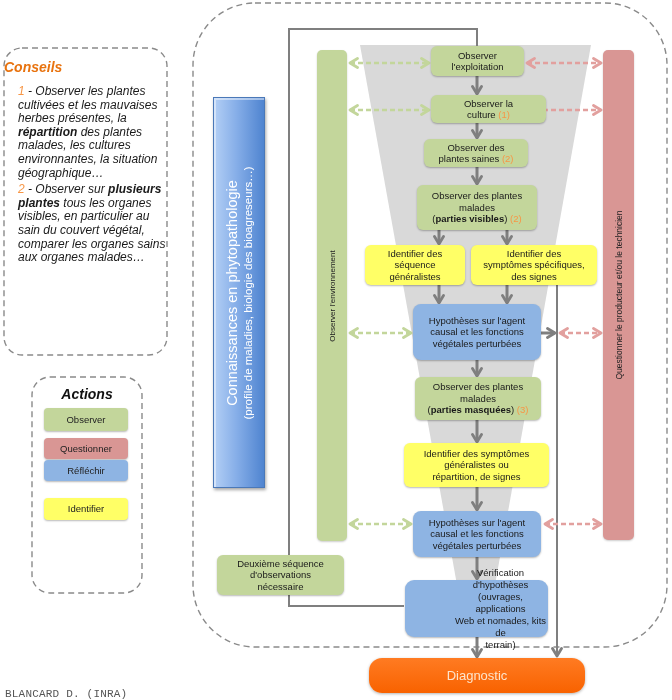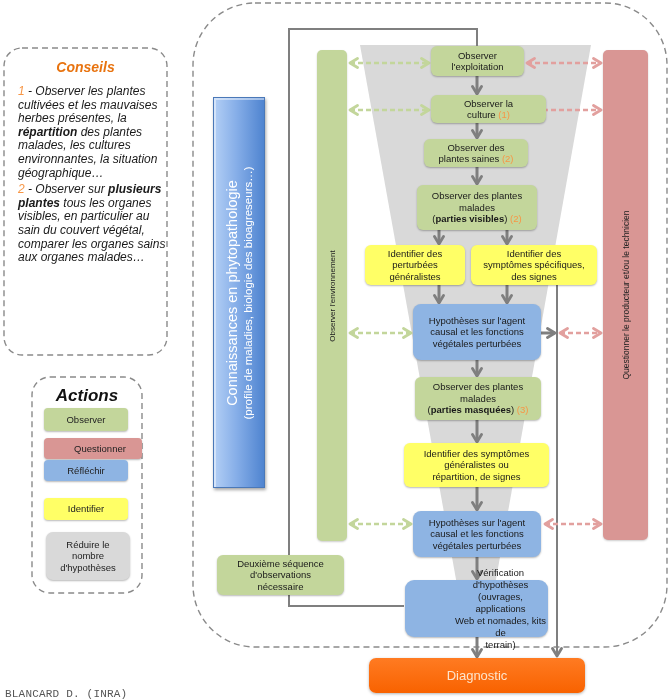--- a/index.html
+++ b/index.html
@@ -3,46 +3,46 @@
 <meta charset="utf-8">
 <style>
   html, body { margin:0; padding:0; background:#ffffff; }
   #root { position:relative; width:672px; height:700px; overflow:hidden; background:#ffffff;
           font-family:"Liberation Sans", sans-serif; color:#1a1a1a; }
   svg.overlay { position:absolute; left:0; top:0; width:672px; height:700px; z-index:0; }
   .box { position:absolute; z-index:2; border-radius:6px; display:flex; align-items:center; justify-content:center;
          text-align:center; font-family:"Liberation Sans", sans-serif; font-size:9.5px; line-height:11.5px;
          color:#1a1a1a; box-shadow:0 1px 2px rgba(0,0,0,0.28); box-sizing:border-box; }
   .green  { background:var(--c-observer); }
-  .red    { background:var(--c-questionner);padding-left:14px; }
+  .red    { background:var(--c-questionner); }
   .blue   { background:var(--c-reflechir); }
   .yellow { background:var(--c-identifier); }
   .gray   { background:var(--c-reduire); }
   .ref { color:var(--c-accent); }
   .vbar { position:absolute; z-index:2; border-radius:5px; box-shadow:0 1px 2px rgba(0,0,0,0.2); }
   .vtext { position:absolute; left:50%; top:50%; transform:translate(-50%,-50%) rotate(-90deg);
            white-space:nowrap; text-align:center; font-family:"Liberation Sans", sans-serif; }
   #knowledge { position:absolute; z-index:2; left:213px; top:97px; width:52px; height:391px;
                background:linear-gradient(to right, #b3cff5 0%, #86aee8 45%, #4f84d0 100%);
                border:1px solid #4a78b8; box-sizing:border-box;
                box-shadow: inset 2px 2px 0 rgba(255,255,255,0.45), 1px 2px 3px rgba(0,0,0,0.35); }
   #knowledge .vtext { color:#ffffff; }
   #knowledge .k-title { font-size:14.5px; line-height:17px; display:block; }
   #knowledge .k-sub { font-size:11.5px; line-height:14px; display:block; }
-  #diagnostic { position:absolute; z-index:2; left:369px; top:658px; width:216px; height:35px; border-radius:7px;
+  #diagnostic { position:absolute; z-index:2; left:369px; top:658px; width:216px; height:35px; border-radius:13px;
                 background:linear-gradient(#ff7b22, #f86200); color:#fde4cc; font-size:13px;
                 display:flex; align-items:center; justify-content:center; box-shadow:0 1px 3px rgba(0,0,0,0.3); }
-  #conseils-title { position:absolute; z-index:2; left:4px; width:163px; top:59px; text-align:center;
+  #conseils-title { position:absolute; z-index:2; left:4px; width:163px; top:59px; 
                     font-size:14px; font-weight:bold; font-style:italic; color:#e8730f; }
   #conseils-text { position:absolute; z-index:2; left:18px; top:85px; width:148px;
                    font-size:12px; line-height:13.6px; font-style:italic; color:#1a1a1a; }
   #conseils-text p { margin:0 0 3px 0; }
   #conseils-text .num { color:var(--c-accent); }
   #actions-title { position:absolute; z-index:2; left:32px; width:110px; top:386px; text-align:center;
-                   font-size:17px; font-weight:bold; font-style:italic; color:#111; }
+                   font-size:14px; font-weight:bold; font-style:italic; color:#111; }
   .legend { position:absolute; z-index:2; border-radius:4px; display:flex; align-items:center; justify-content:center;
             text-align:center; font-size:9.5px; line-height:11.5px; color:#222; box-shadow:0 1px 2px rgba(0,0,0,0.28); }
   #credit { position:absolute; z-index:2; left:5px; top:688px; font-family:Liberation Mono, monospace;
             font-size:11px; color:#555; letter-spacing:0.2px; }
 </style>
 </head>
 <body>
 
 <div id="root">
 
@@ -106,23 +106,20 @@
     </div>
   <div class="legend red" style="left:44px;top:438px;width:84px;height:21px;">
       <span>Questionner</span>
     </div>
   <div class="legend blue" style="left:44px;top:460px;width:84px;height:21px;">
       <span>Réfléchir</span>
     </div>
   <div class="legend yellow" style="left:44px;top:498px;width:84px;height:22px;">
       <span>Identifier</span>
     </div>
-  <div class="legend gray" style="left:46px;top:532px;width:84px;height:48px;border-radius:7px;">
-      <span><span>Réduire le</span><br><span>nombre</span><br><span>d'hypothèses</span></span>
-    </div>
 
   <div id="knowledge">
     <div class="vtext">
       <span class="k-title">Connaissances en phytopathologie</span>
       <span class="k-sub">(profile de maladies, biologie des bioagreseurs…)</span>
     </div>
   </div>
 
   <div class="vbar green" style="left:317px;top:50px;width:30px;height:491px;">
     <div class="vtext" style="font-size:8px;color:#222;">Observer l'environnement</div>
@@ -137,21 +134,21 @@
   <div class="box green" style="left:431px;top:95px;width:115px;height:28px;">
     <span><span>Observer la</span><br><span>culture</span> <span class="ref">(1)</span></span>
   </div>
   <div class="box green" style="left:424px;top:139px;width:104px;height:28px;">
     <span><span>Observer des</span><br><span>plantes saines</span> <span class="ref">(2)</span></span>
   </div>
   <div class="box green" style="left:417px;top:185px;width:120px;height:45px;">
     <span><span>Observer  des plantes</span><br><span>malades</span><br>(<b>parties visibles</b>) <span class="ref">(2)</span></span>
   </div>
   <div class="box yellow" style="left:365px;top:245px;width:100px;height:40px;">
-    <span><span>Identifier des</span><br><span>perturbées</span><br><span>généralistes</span></span>
+    <span><span>Identifier des</span><br><span>séquence</span><br><span>généralistes</span></span>
   </div>
   <div class="box yellow" style="left:471px;top:245px;width:126px;height:40px;">
     <span><span>Identifier des</span><br><span>symptômes spécifiques,</span><br><span>des signes</span></span>
   </div>
   <div class="box blue" style="left:413px;top:304px;width:128px;height:56px;border-radius:8px;">
     <span><span>Hypothèses sur l'agent</span><br><span>causal et les fonctions</span><br><span>végétales perturbées</span></span>
   </div>
   <div class="box green" style="left:415px;top:377px;width:126px;height:43px;">
     <span><span>Observer des plantes</span><br><span>malades</span><br>(<b>parties masquées</b>) <span class="ref">(3)</span></span>
   </div>

